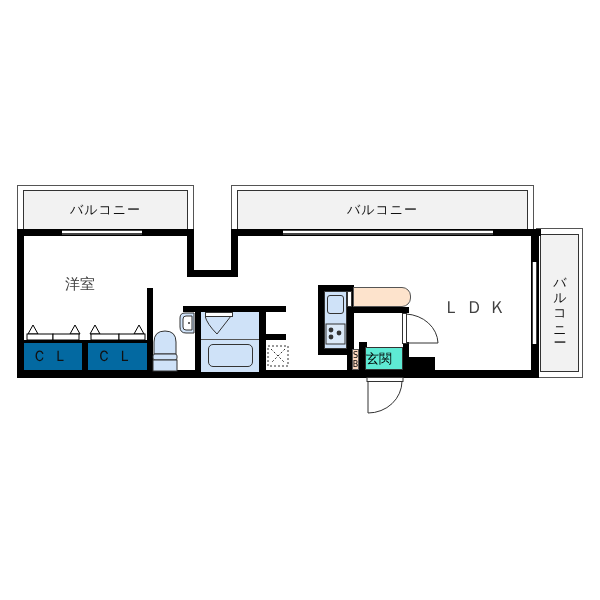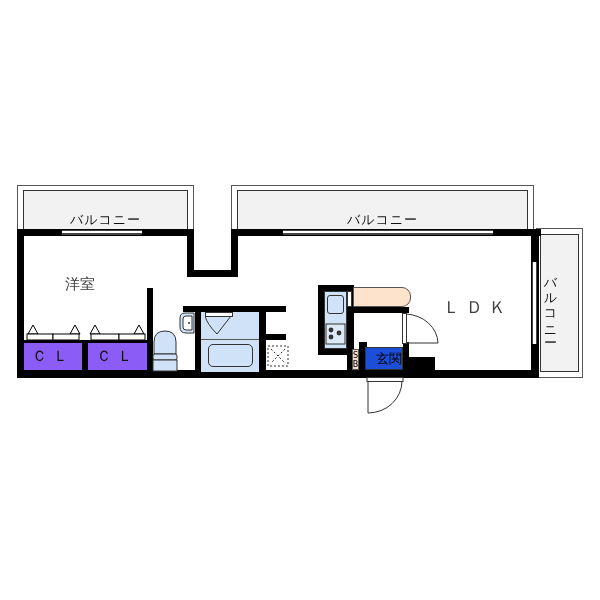--- a/index.html
+++ b/index.html
@@ -1,26 +1,26 @@
 <!DOCTYPE html>
 <html><head>
 <meta charset="utf-8">
 <style>
   html, body { margin:0; padding:0; background:#ffffff; }
   body { width:600px; height:600px; position:relative; overflow:hidden; font-family:"DejaVu Sans", sans-serif; }
   .abs { position:absolute; box-sizing:border-box; }
   .wall { position:absolute; background:#000; }
   .balcony-outer { position:absolute; border:1px solid #555; background:#fff; box-sizing:border-box; }
-  .balcony-inner { position:absolute; border:1px solid #333; background:#f2f2f2; box-sizing:border-box; display:flex; align-items:flex-end; justify-content:center; font-size:13px; color:#111; letter-spacing:1px; }
+  .balcony-inner { position:absolute; border:1px solid #333; background:#f2f2f2; box-sizing:border-box; display:flex; align-items:center; justify-content:center; font-size:13px; color:#111; letter-spacing:1px; }
   .vtext { writing-mode:vertical-rl; text-orientation:upright; letter-spacing:2px; }
   .window { position:absolute; background:#fff; border-top:1px solid #444; border-bottom:1px solid #444; box-sizing:border-box; }
   .window .mid { position:absolute; left:0; right:0; top:50%; height:1px; background:#444; }
   .window-v { position:absolute; background:#fff; border-left:1px solid #444; border-right:1px solid #444; box-sizing:border-box; }
   .label { position:absolute; font-size:15px; color:#404040; }
-  .cl { position:absolute; background:#8b5cf6; display:flex; align-items:center; justify-content:center; font-size:15px; letter-spacing:6px; color:#111; box-sizing:border-box; }
+  .cl { position:absolute; background:#0369a1; display:flex; align-items:center; justify-content:center; font-size:15px; letter-spacing:6px; color:#111; box-sizing:border-box; }
   .fixture-blue { position:absolute; background:#cfe2f8; border:1px solid #333; box-sizing:border-box; }
   .peach { position:absolute; background:#fde3cc; border:1px solid #555; box-sizing:border-box; }
 </style>
 </head>
 <body>
 
 <div class="balcony-outer" style="left:17px;top:185px;width:177px;height:48px;"></div>
 <div class="balcony-inner" style="left:23px;top:190px;width:165px;height:40px;">
   <span>バルコニー</span>
 </div>
@@ -133,21 +133,21 @@
   <circle cx="6" cy="14" r="2.4" fill="#333"></circle>
 </svg>
 <div class="abs" style="left:347px;top:291px;width:5px;height:16px;background:#fff;border:1px solid #333;"></div>
 
 <div class="peach" style="left:353px;top:287px;width:58px;height:20px;border-radius:0 9px 9px 0;"></div>
 
 <div class="peach" style="left:352px;top:349px;width:7px;height:21px;background:#fbd7bf;display:flex;align-items:center;justify-content:center;">
   <span style="font-size:8px;writing-mode:vertical-rl;text-orientation:upright;line-height:7px;">SB</span>
 </div>
 
-<div class="abs" style="left:365px;top:347px;width:38px;height:23px;background:#1d4ed8;border:1px solid #333;display:flex;align-items:center;justify-content:flex-end;">
+<div class="abs" style="left:365px;top:347px;width:38px;height:23px;background:#5eead4;border:1px solid #333;display:flex;align-items:center;justify-content:flex-start;">
   <span style="font-size:13px;">玄関</span>
 </div>
 
 <svg class="abs" style="left:402px;top:313px;" width="40" height="32" viewBox="0 0 40 32">
   <rect x="0.5" y="0.5" width="4" height="30" fill="#fff" stroke="#333"></rect>
   <path d="M4,1 A34,30 0 0 1 36,30" fill="none" stroke="#333"></path>
   <line x1="4" y1="30" x2="36" y2="30" stroke="#333"></line>
 </svg>
 
 <svg class="abs" style="left:366px;top:377px;" width="38" height="38" viewBox="0 0 38 38">

